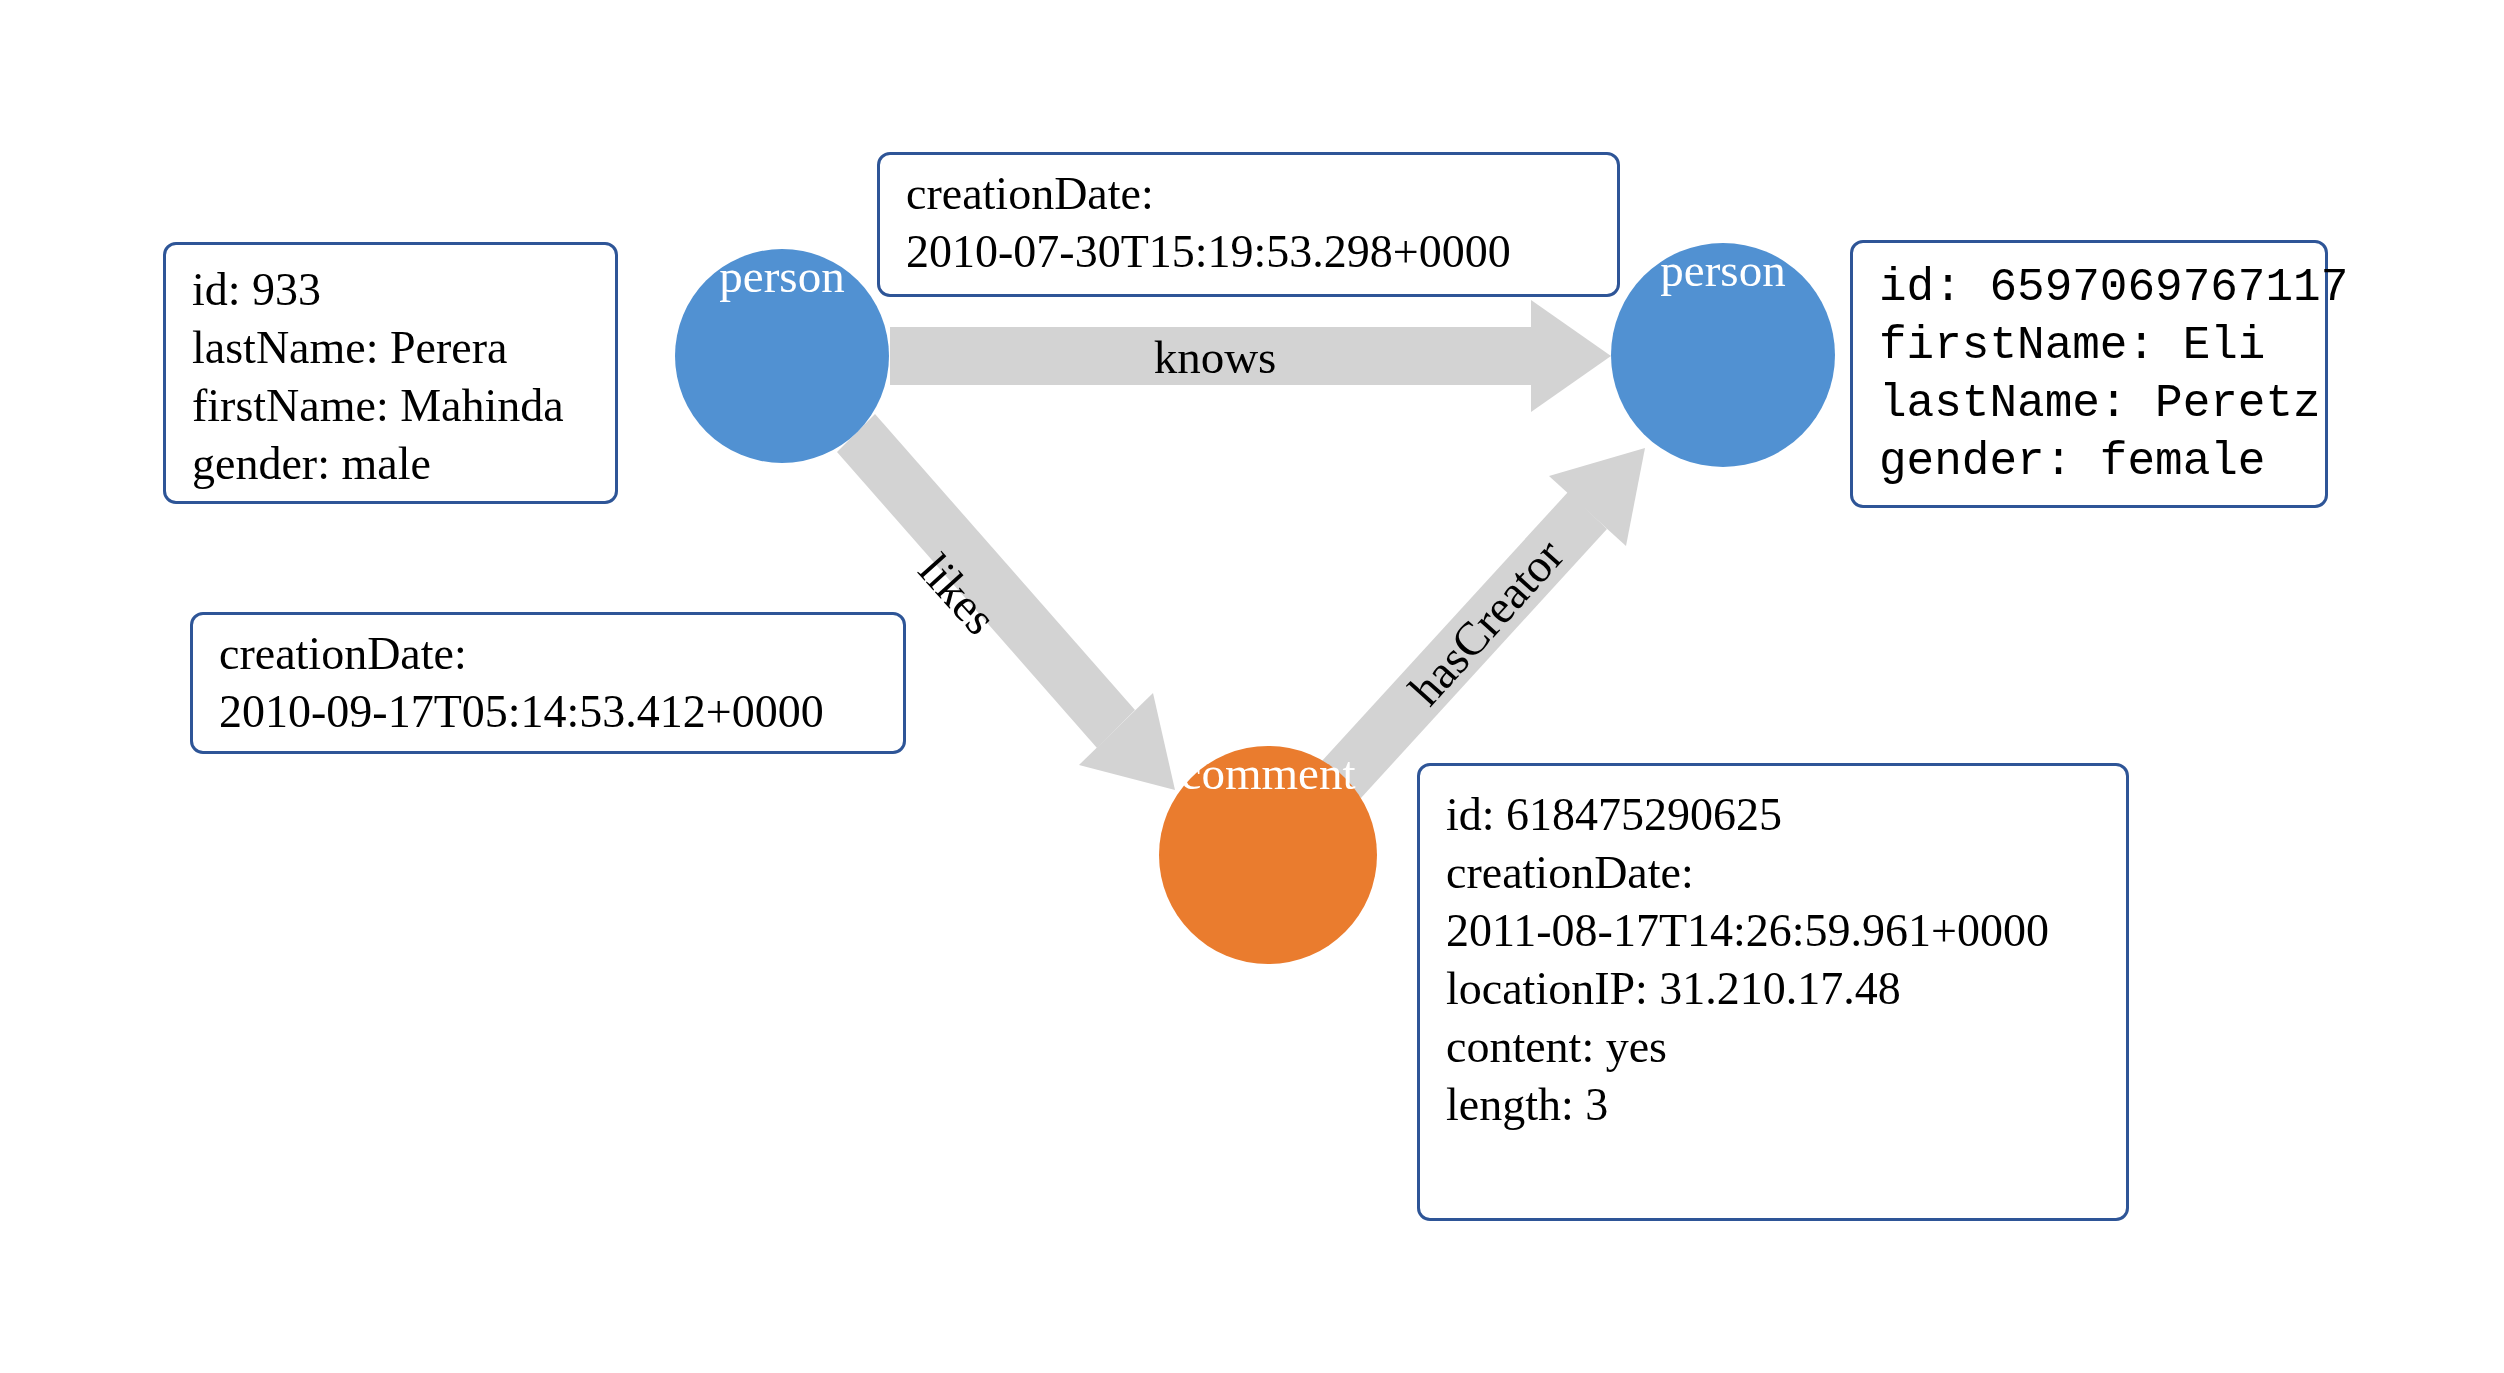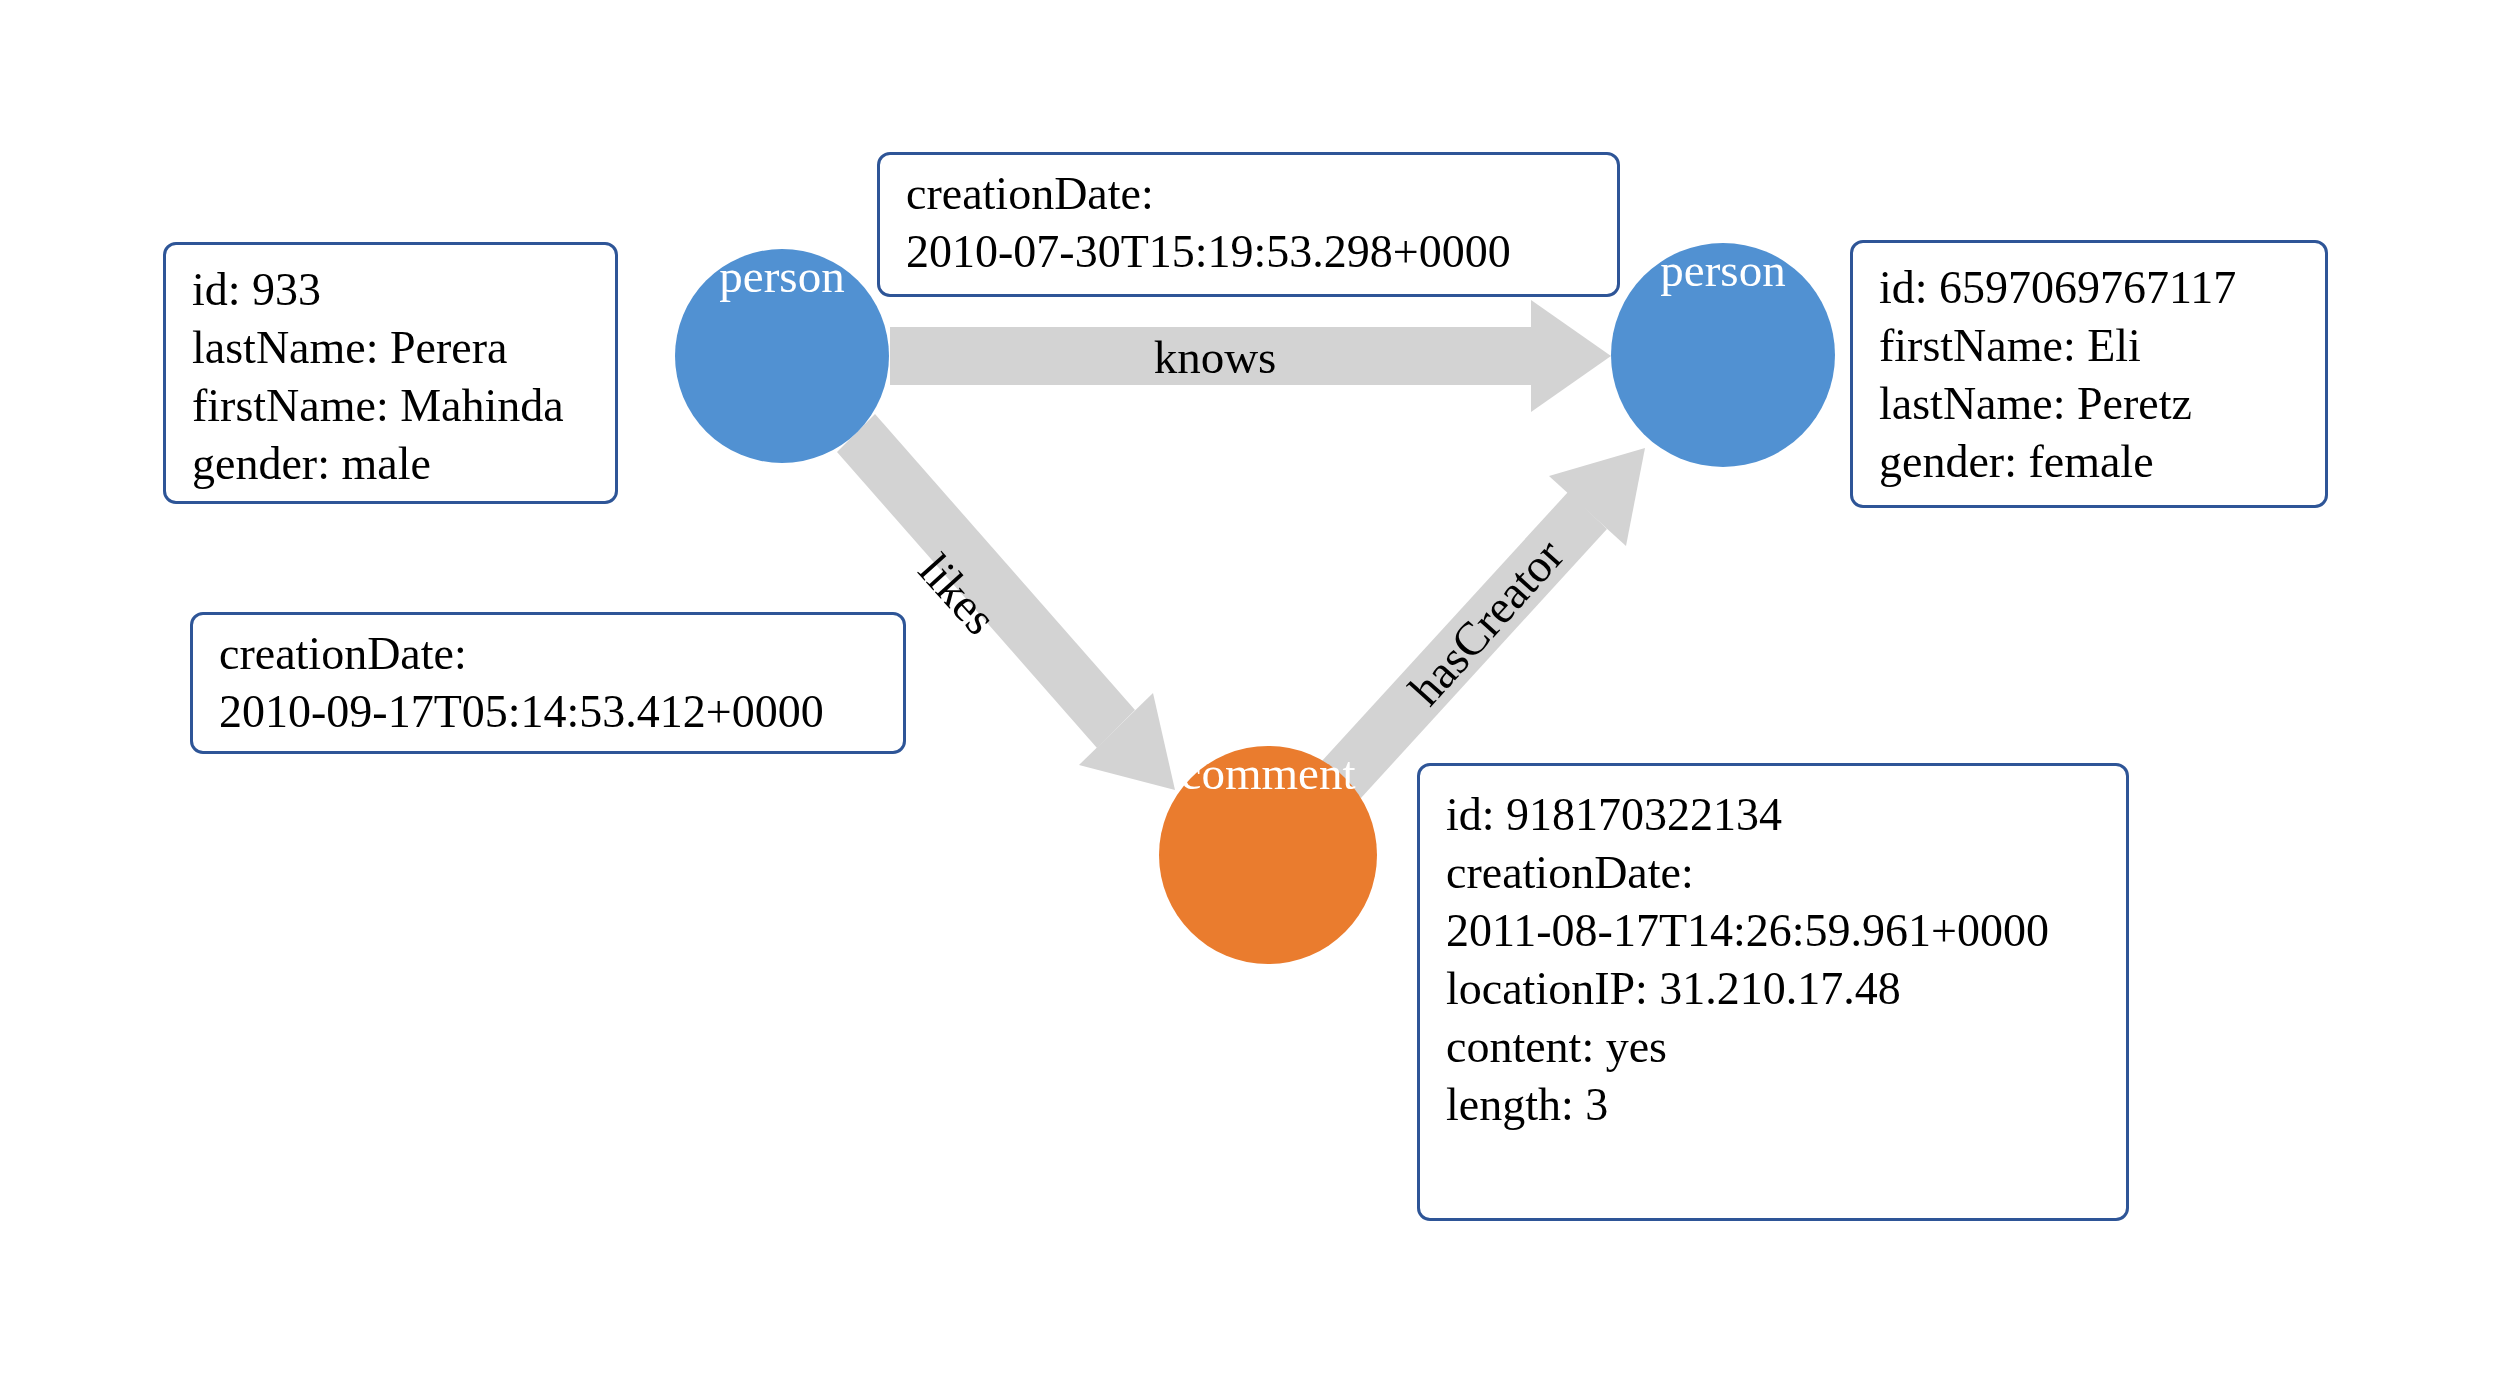--- a/index.html
+++ b/index.html
@@ -33,21 +33,21 @@
     font-size: 46px;
     box-sizing: border-box;
     padding: 16px 18px 0 26px;
   }
   .box .line {
     white-space: nowrap;
     line-height: 58px;
   }
   #box-person1  { left: 163px;  top: 242px; width: 455px; height: 262px; }
   #box-knows    { left: 877px;  top: 152px; width: 743px; height: 145px; padding-top: 10px; }
-  #box-person2  { left: 1850px; top: 240px; width: 478px; height: 268px; }
+  #box-person2  { left: 1850px; top: 240px; width: 478px; height: 268px; font-family: Liberation Mono, monospace; }
   #box-likes    { left: 190px;  top: 612px; width: 716px; height: 142px; padding-top: 10px; }
   #box-comment1 { left: 1417px; top: 763px; width: 712px; height: 458px; padding-top: 20px; }
 
   .node {
     position: absolute;
     border-radius: 50%;
     display: flex;
     align-items: flex-start;
     justify-content: center;
     color: var(--node-label, #ffffff);
@@ -108,21 +108,21 @@
     <div class="line">lastName: Peretz</div>
     <div class="line">gender: female</div>
   </div>
 
   <div class="box" id="box-likes">
     <div class="line">creationDate:</div>
     <div class="line">2010-09-17T05:14:53.412+0000</div>
   </div>
 
   <div class="box" id="box-comment1">
-    <div class="line">id: 918170322134</div>
+    <div class="line">id: 618475290625</div>
     <div class="line">creationDate:</div>
     <div class="line">2011-08-17T14:26:59.961+0000</div>
     <div class="line">locationIP: 31.210.17.48</div>
     <div class="line">content: yes</div>
     <div class="line">length: 3</div>
   </div>
 
   <div class="node" id="node-person1">
     <span>person</span>
   </div>

